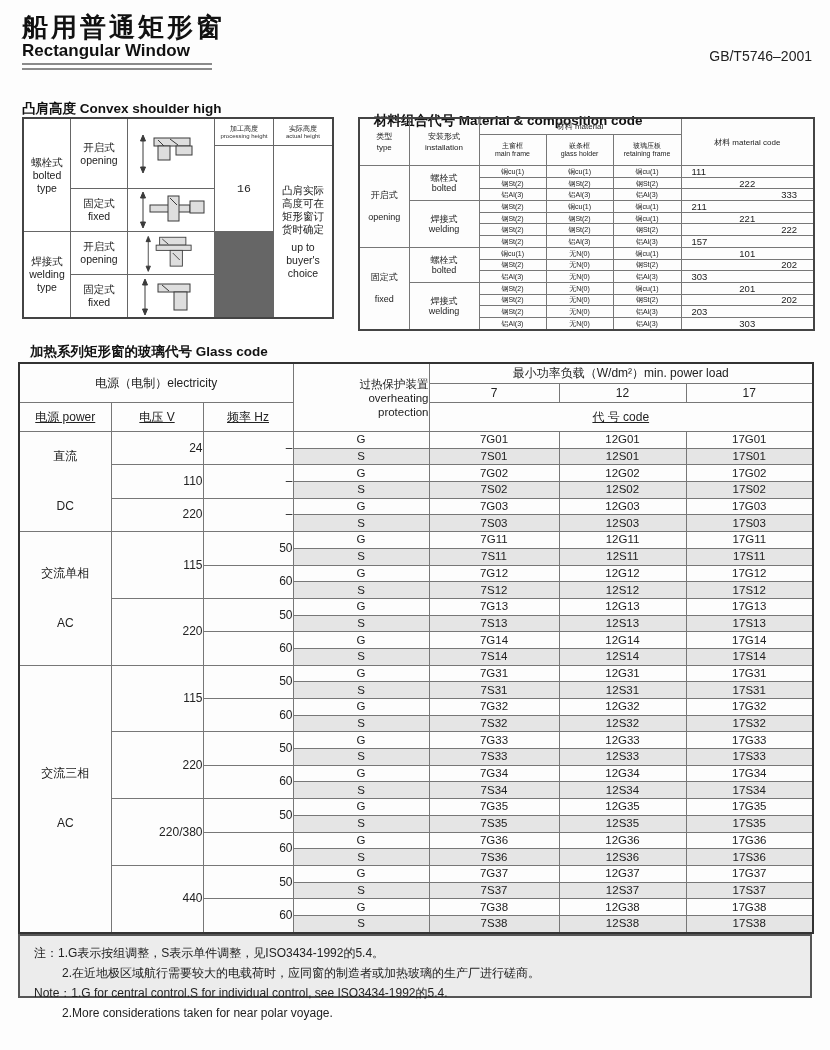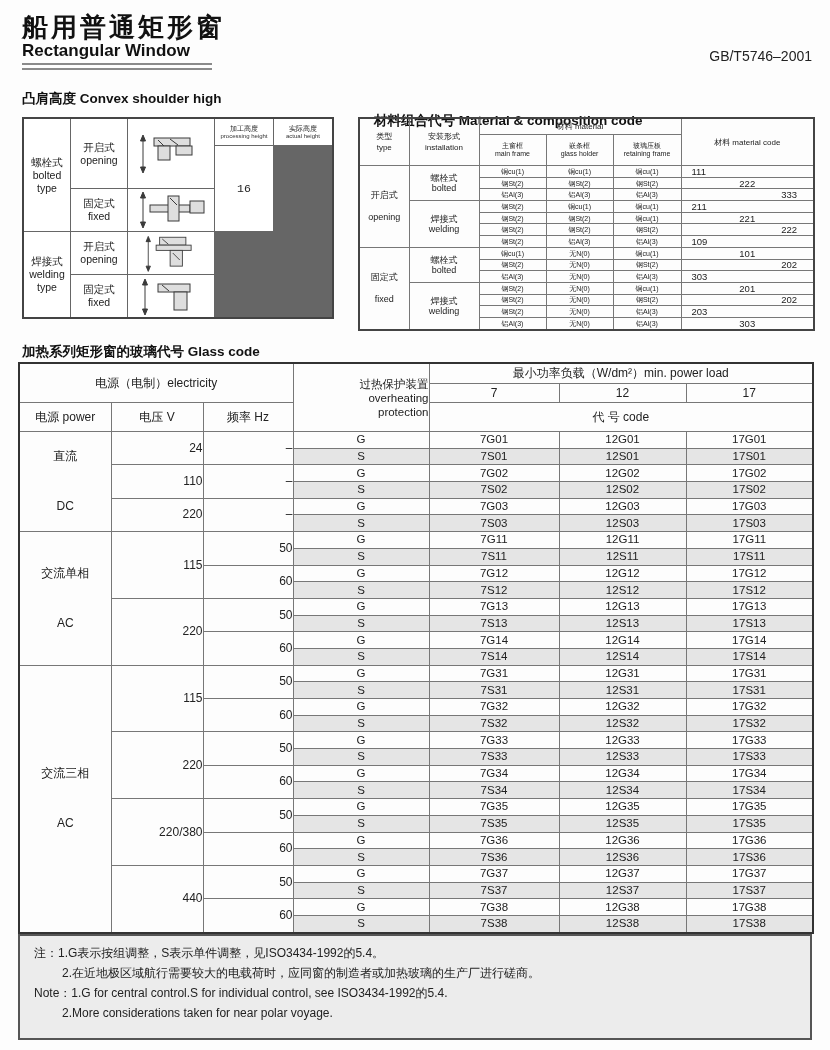--- a/index.html
+++ b/index.html
@@ -41,44 +41,44 @@
   .mt-type{font-size:9px !important;line-height:10px !important;}
   .mt-install{font-size:9px !important;line-height:10px !important;}
   .mt-code{font-size:9.5px !important;margin-left:36px;}
   .al-left{text-align:left;padding-left:10px;}
   .al-center{text-align:center;}
   .al-right{text-align:right;padding-right:16px;}
   
   .glass-table{position:absolute;left:18px;top:362px;width:794px;border:2px solid #333;}
   .glass-table thead tr:nth-child(1) th{height:19px;font-size:12px;}
   .glass-table thead tr:nth-child(2) th{height:18px;font-size:12px;}
-  .glass-table thead tr:nth-child(3) th{height:28px;font-size:12px;}
+  .glass-table thead tr:nth-child(3) th{height:28px;font-size:12px;text-decoration:underline;}
   .prot-h{font-size:11.5px !important;line-height:14px;text-align:right;}
   .glass-table td{height:15.7px;font-size:11.5px;line-height:13px;overflow:hidden;}
   .gt-power{font-size:12px !important;}
   .gt-volt,.gt-freq{font-size:12px !important;text-align:right;}
   .shade{background:#e5e5e5;}
   
-  .notes{position:absolute;left:18px;top:934px;width:794px;height:106px;box-sizing:border-box;
+  .notes{position:absolute;left:18px;top:934px;width:794px;height:64px;box-sizing:border-box;
          background:#ececec;border:2px solid #555;padding:7px 10px 0 14px;
          font-size:12px;line-height:20px;color:#222;}
   .notes .ind{padding-left:28px;}
   svg{display:block;}
 </style>
 </head>
 <body>
 
 <div class="page">
 
   <div class="t-zh">船用普通矩形窗</div>
   <div class="t-en">Rectangular Window</div>
   <div class="t-rule"></div>
   <div class="std">GB/T5746–2001</div>
 
-  <div class="sec-title" style="left:22px;top:90px;">凸肩高度 Convex shoulder high</div>
+  <div class="sec-title" style="left:22px;top:100px;">凸肩高度 Convex shoulder high</div>
   <div class="conv-grid">
     <div class="cv" style="grid-area:1/1/4/2;">
       <div>螺栓式</div>
       <div>bolted</div>
       <div>type</div>
     </div>
     <div class="cv" style="grid-area:4/1/6/2;">
       <div>焊接式</div>
       <div>welding</div>
       <div>type</div>
@@ -155,20 +155,24 @@
     </div>
 
     <div class="cv" style="grid-area:1/4/2/5;">
       <div class="tiny-zh">加工高度</div>
       <div class="tiny-en">processing height</div>
     </div>
     <div class="cv cv-val" style="grid-area:2/4/4/5;font-family:Liberation Mono, monospace;">16</div>
     <div class="cv" style="grid-area:1/5/2/6;">
       <div class="tiny-zh">实际高度</div>
       <div class="tiny-en">actual height</div>
+    </div>
+    <div class="cv cv-note" style="grid-area:2/5/6/6;">
+      <div class="nz">凸肩实际高度可在矩形窗订货时确定</div>
+      <div class="ne">up to buyer's choice</div>
     </div>
   </div>
 
   <div class="sec-title" style="left:374px;top:97px;margin-top:15px;">材料组合代号 Material &amp; composition code</div>
   <table class="mat-table">
     <colgroup>
         <col style="width:50px">
         <col style="width:70px">
         <col style="width:67px">
         <col style="width:67px">
@@ -244,21 +248,21 @@
         <tr>
           <td>钢St(2)</td>
           <td>钢St(2)</td>
           <td>钢St(2)</td>
           <td class="mt-code al-right">222</td>
         </tr>
         <tr>
           <td>钢St(2)</td>
           <td>铝Al(3)</td>
           <td>铝Al(3)</td>
-          <td class="mt-code al-left">109</td>
+          <td class="mt-code al-left">157</td>
         </tr>
         <tr>
           <td class="mt-type" rowspan="7">
             <div class="z2">固定式</div>
             <div class="e2 gap-lg">fixed</div>
           </td>
           <td class="mt-install" rowspan="3">
             <div class="z2">螺栓式</div>
             <div class="e2">bolted</div>
           </td>
@@ -303,21 +307,21 @@
         </tr>
         <tr>
           <td>铝Al(3)</td>
           <td>无N(0)</td>
           <td>铝Al(3)</td>
           <td class="mt-code al-center">303</td>
         </tr>
       </tbody>
   </table>
 
-  <div class="sec-title" style="left:22px;top:343px;">加热系列矩形窗的玻璃代号 Glass code</div>
+  <div class="sec-title" style="left:30px;top:343px;">加热系列矩形窗的玻璃代号 Glass code</div>
   <table class="glass-table">
     <colgroup>
         <col style="width:92px">
         <col style="width:92px">
         <col style="width:90px">
         <col style="width:136px">
         <col style="width:130px">
         <col style="width:127px">
         <col style="width:127px">
       </colgroup>

